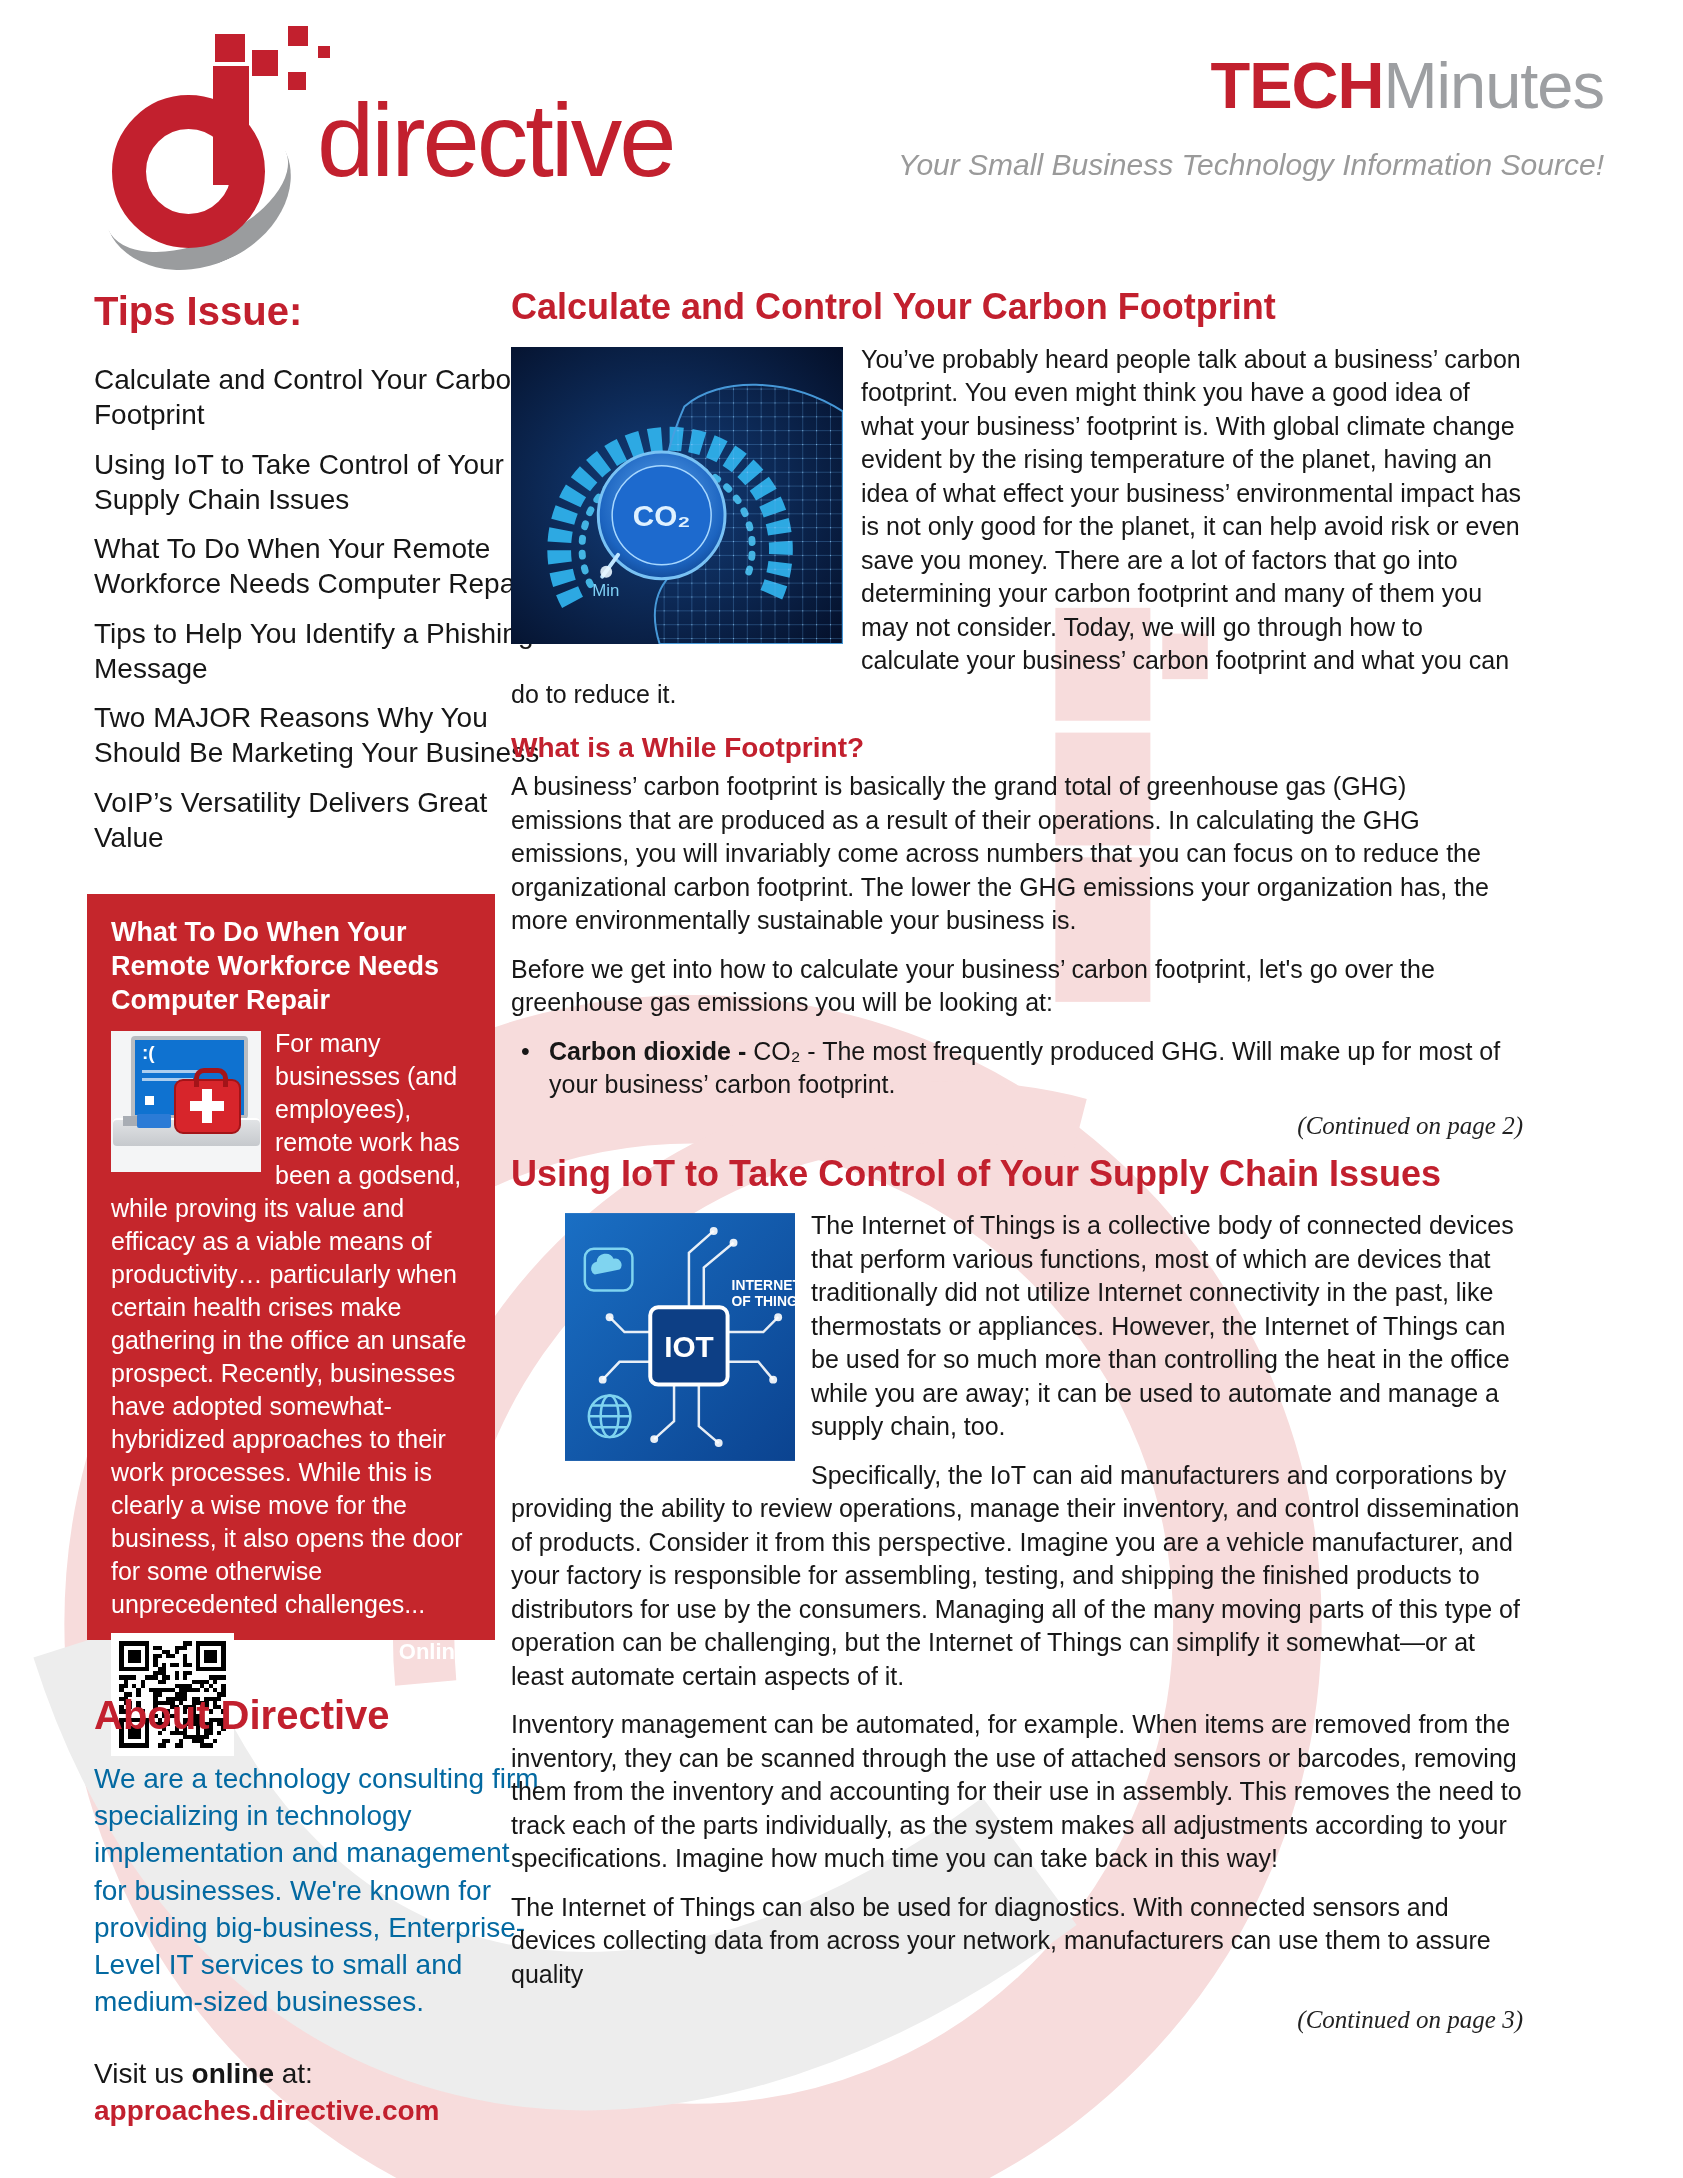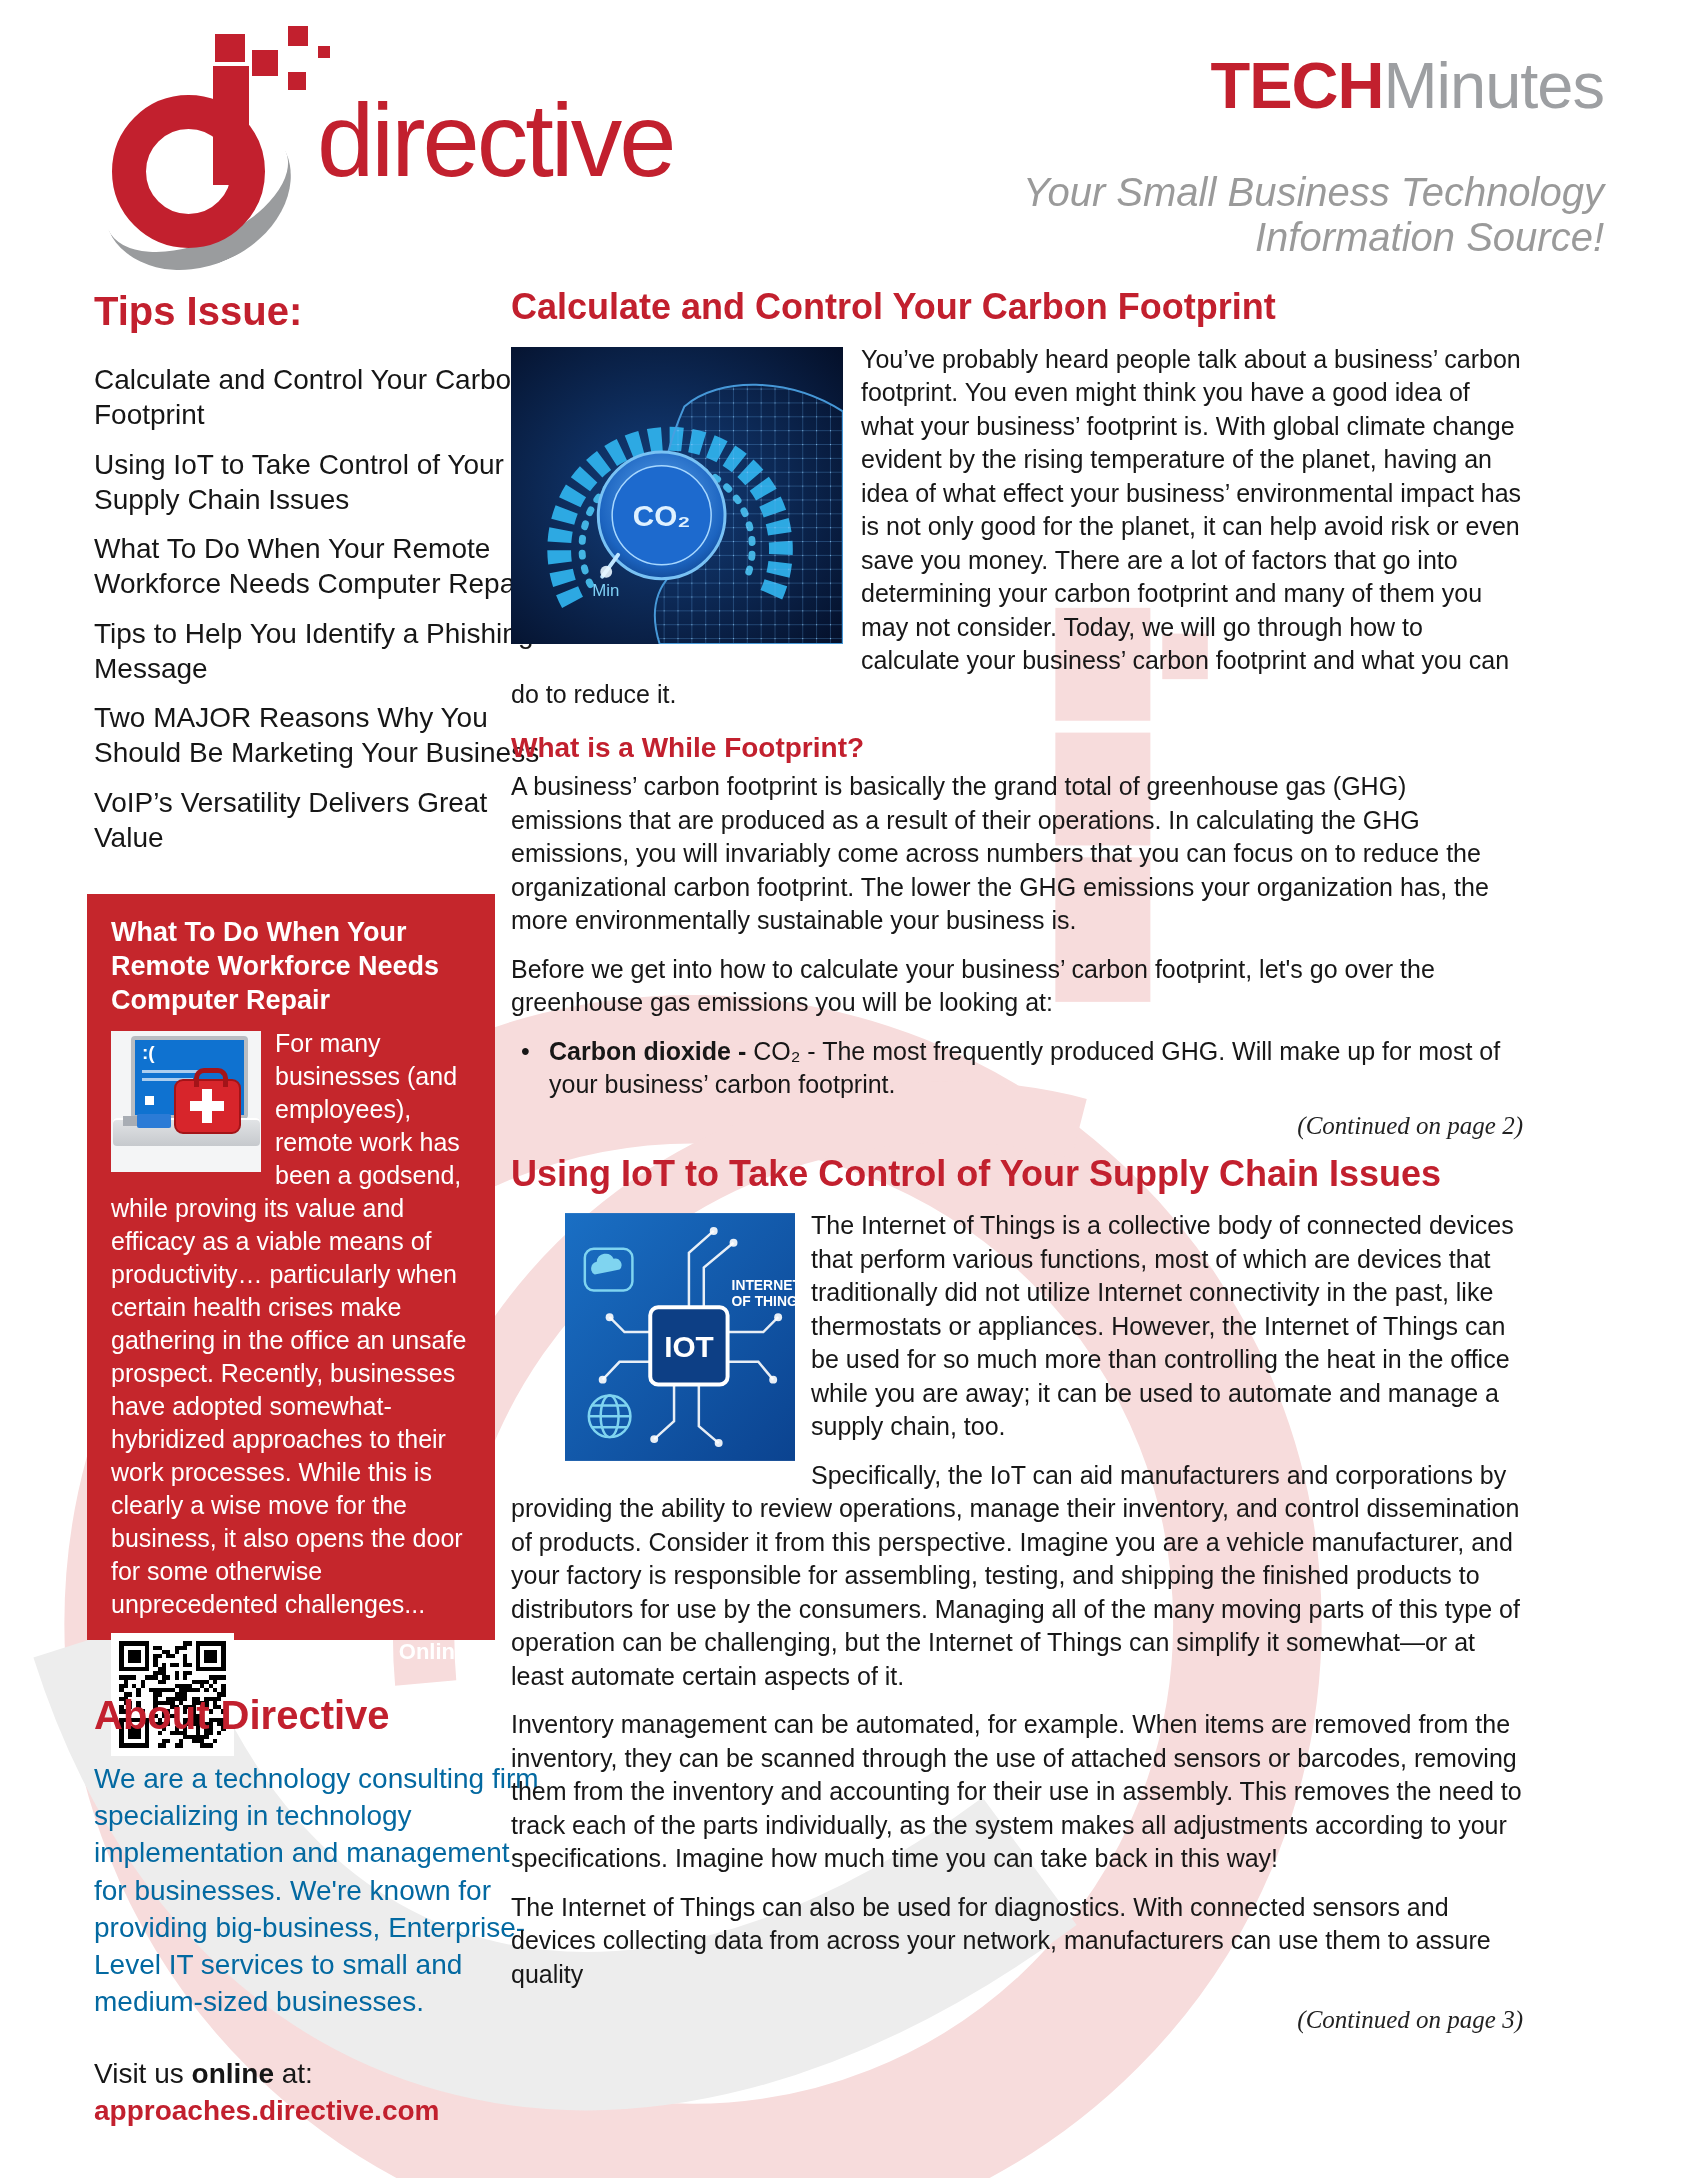--- a/index.html
+++ b/index.html
@@ -16,21 +16,21 @@
   .logo-bowl{position:absolute;left:18px;top:57px;width:85px;height:85px;border:34px solid #c2202e;border-radius:50%;}
   .logo-stem{position:absolute;left:119px;top:28px;width:36px;height:119px;background:#c2202e;}
   .logo-sq{position:absolute;background:#c2202e;}
   .logo-text{position:absolute;left:223px;top:61px;font-size:103px;font-weight:normal;
              color:#c2202e;letter-spacing:-3px;line-height:1;}
   .masthead{left:871px;top:52px;width:733px;text-align:right;z-index:2;}
   .masthead-line1{font-size:65px;line-height:1.05;letter-spacing:-1px;}
   .mh-tech{color:#c2202e;font-weight:bold;}
   .mh-minutes{color:#9d9fa2;font-weight:normal;}
   .mh-date{font-size:50px;font-weight:bold;color:#8f9194;margin-top:6px;line-height:1.05;}
-  .mh-tagline{font-size:40px;font-style:italic;color:#9a9a9a;margin-top:50px;}
+  .mh-tagline{font-size:30px;font-style:italic;color:#9a9a9a;margin-top:28px;}
   
   .toc{left:94px;top:289px;width:447px;z-index:2;}
   .toc-heading{font-size:40px;font-weight:bold;color:#c2202e;margin-bottom:28px;}
   .toc-item{font-size:28px;line-height:1.26;color:#161616;margin-bottom:14px;}
   
   .feature-box{left:87px;top:894px;width:408px;height:746px;background:#c5262c;z-index:2;
                box-sizing:border-box;padding:22px 24px;color:#ffffff;}
   .fb-title{font-size:27px;font-weight:bold;line-height:1.25;margin-bottom:10px;}
   .fb-body{font-size:25px;line-height:1.32;}
   .laptop-art{float:left;width:150px;height:141px;background:#f4f5f6;margin:4px 14px 6px 0;position:relative;overflow:hidden;}

